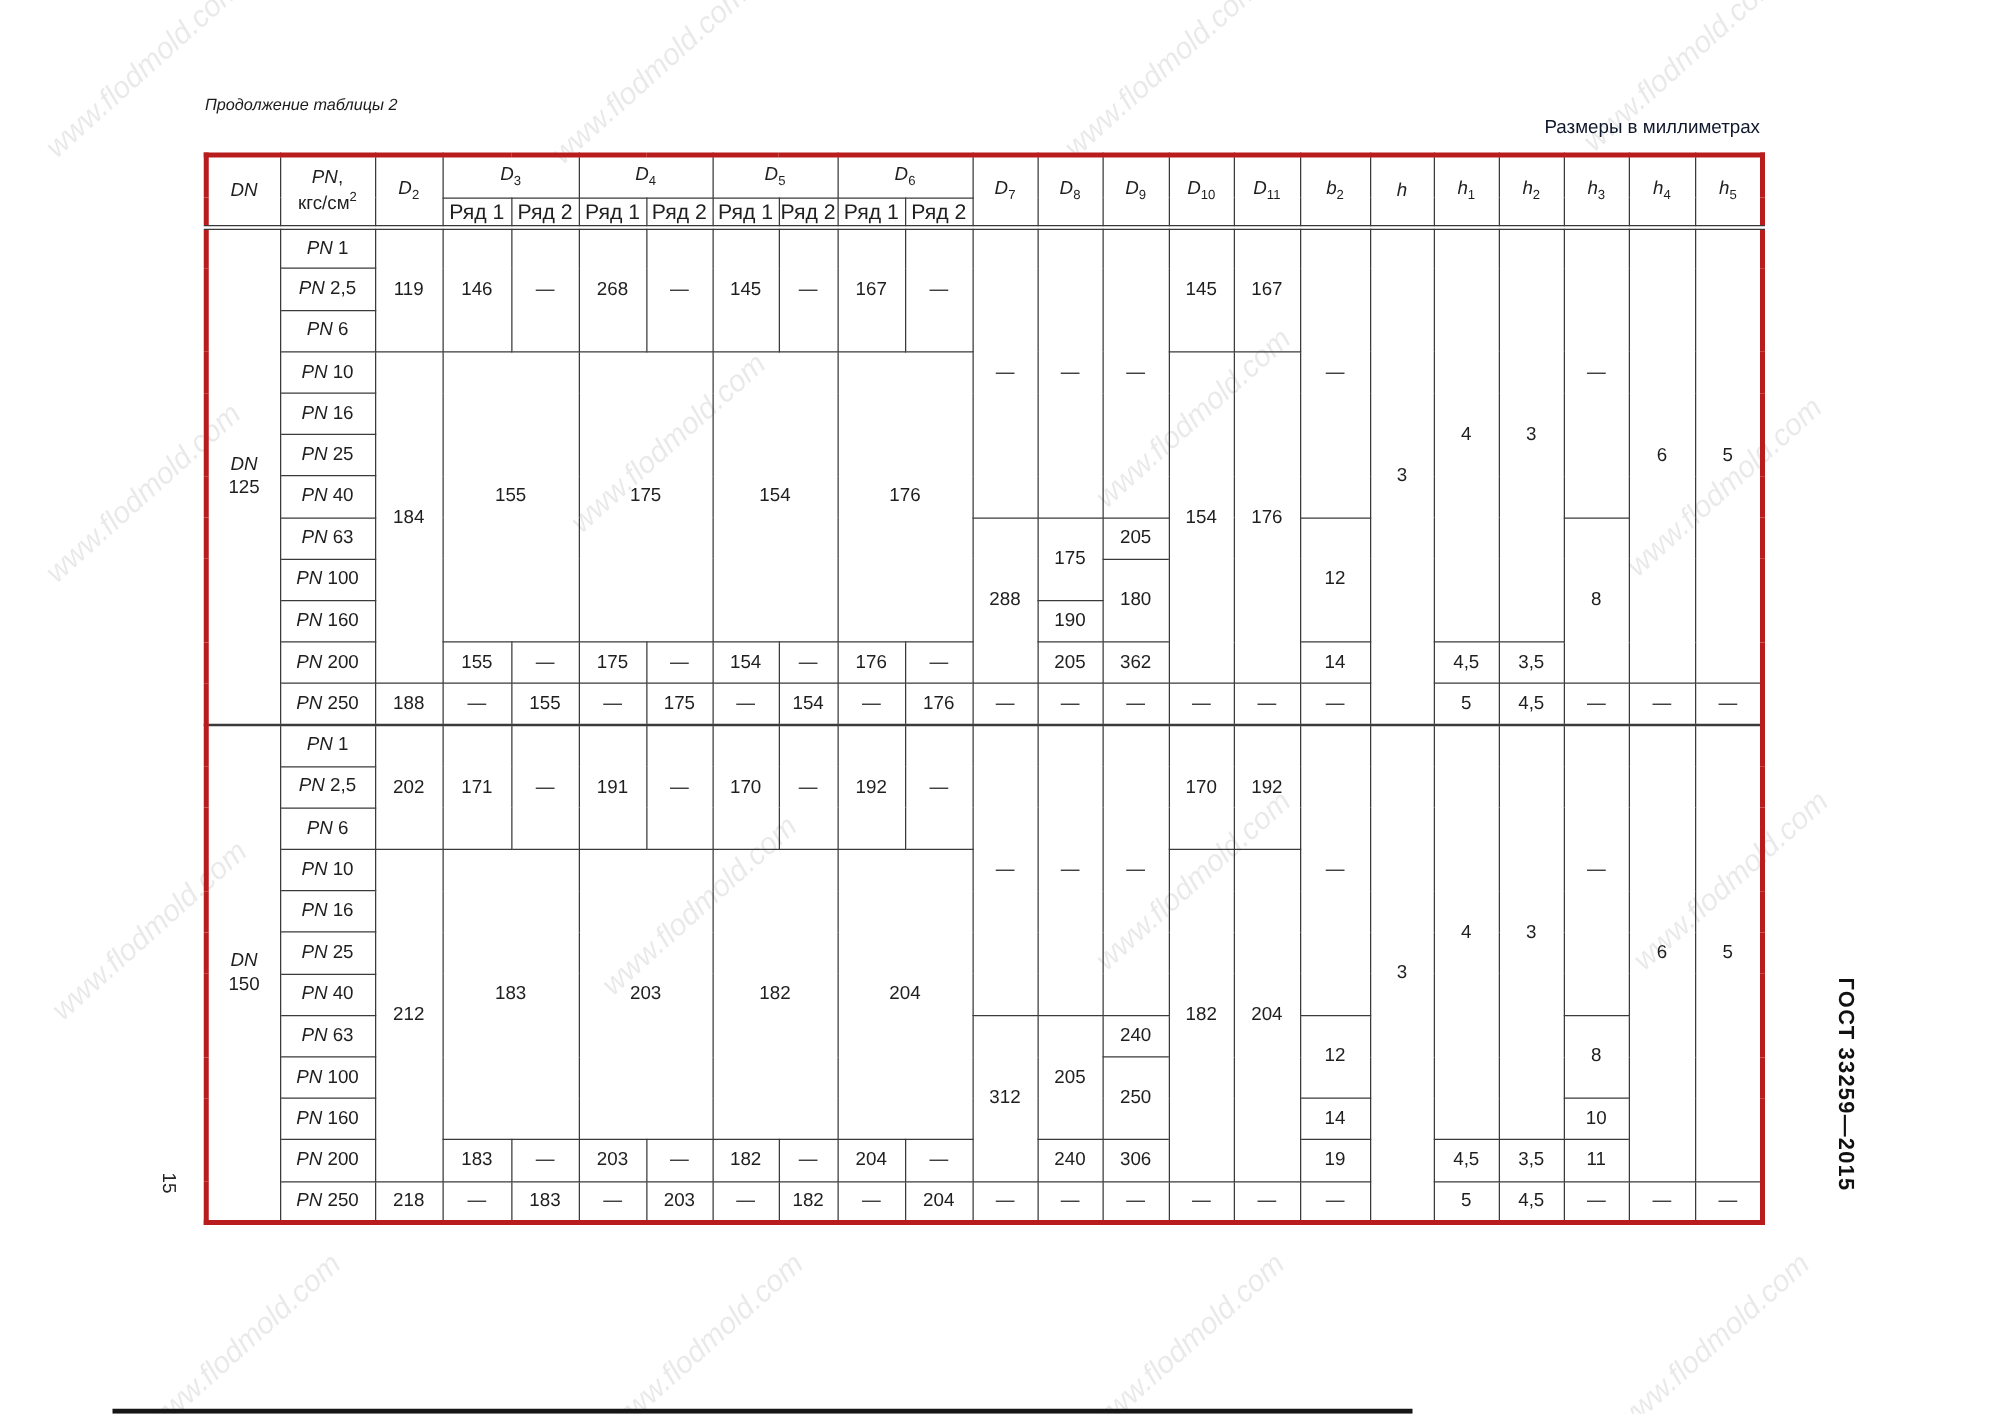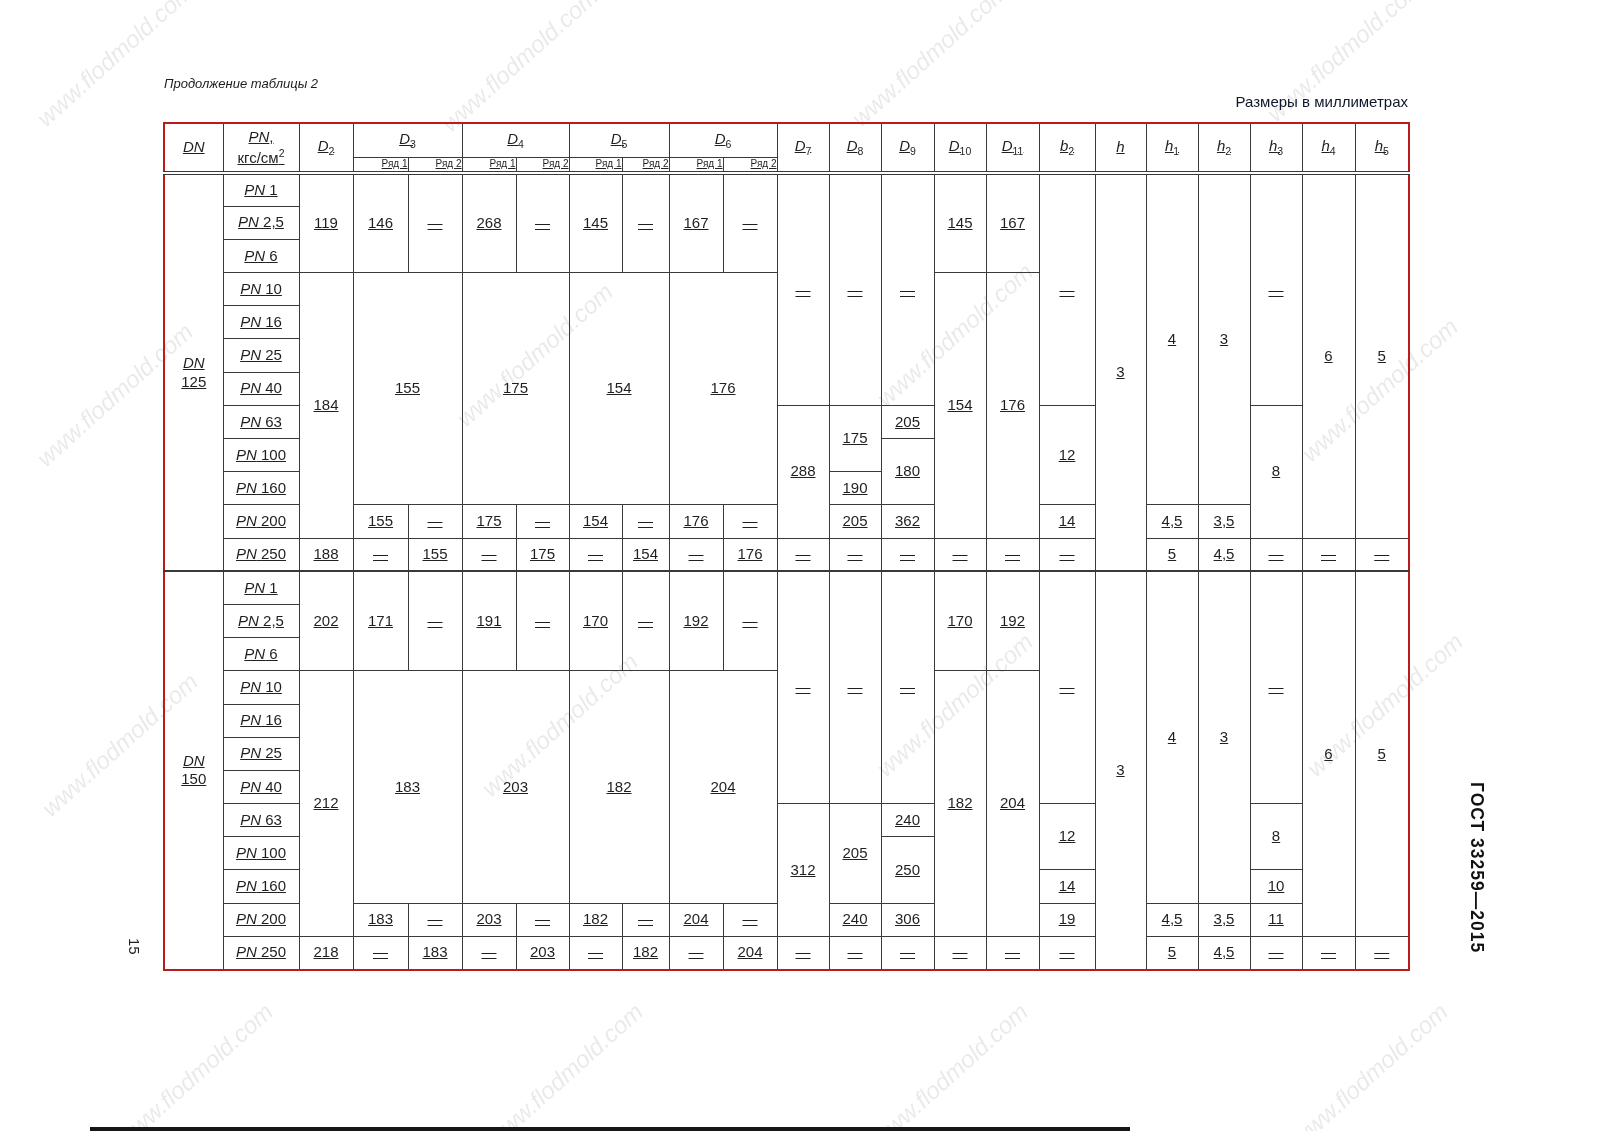--- a/index.html
+++ b/index.html
@@ -13,31 +13,30 @@
     position:absolute; left:164px; top:76px;
     font-style:italic; font-size:13px; color:#1c1c1c;
   }
   #units-note {
     position:absolute; right:192px; top:93px;
     font-size:15px; color:#0f172a;
   }
   #dim-table {
     position:absolute; left:163px; top:122px; width:1245px;
     border-collapse:collapse; table-layout:fixed;
-    border:2px solid #b91c1c;
-    text-decoration:underline;
+    border:4px solid #b91c1c;
   }
   #dim-table th, #dim-table td {
     border:1px solid #3a3a3a; text-align:center; vertical-align:middle;
     font-weight:normal; font-size:15px; line-height:1.25; padding:0;
     color:#1f1f1f; overflow:hidden;
   }
   #dim-table thead { border-bottom:4px double #3a3a3a; }
   #dim-table thead tr:first-child th { height:34px; }
-  #dim-table thead tr:last-child th { height:16px; font-size:10px;text-align:right; }
+  #dim-table thead tr:last-child th { height:16px; font-size:17px; }
   #dim-table tbody td { height:33.2px; }
   #dim-table sub { font-size:10.5px; }
   #dim-table sup { font-size:10.5px; }
   #dim-table tbody tr.section-start { border-top:2px solid #3a3a3a; }
   #gost-ref {
     position:absolute; left:1466px; top:782px;
     writing-mode:vertical-rl; font-weight:bold; font-size:17.5px;
     letter-spacing:1px; color:#111; white-space:nowrap;
   }
   #page-number {

